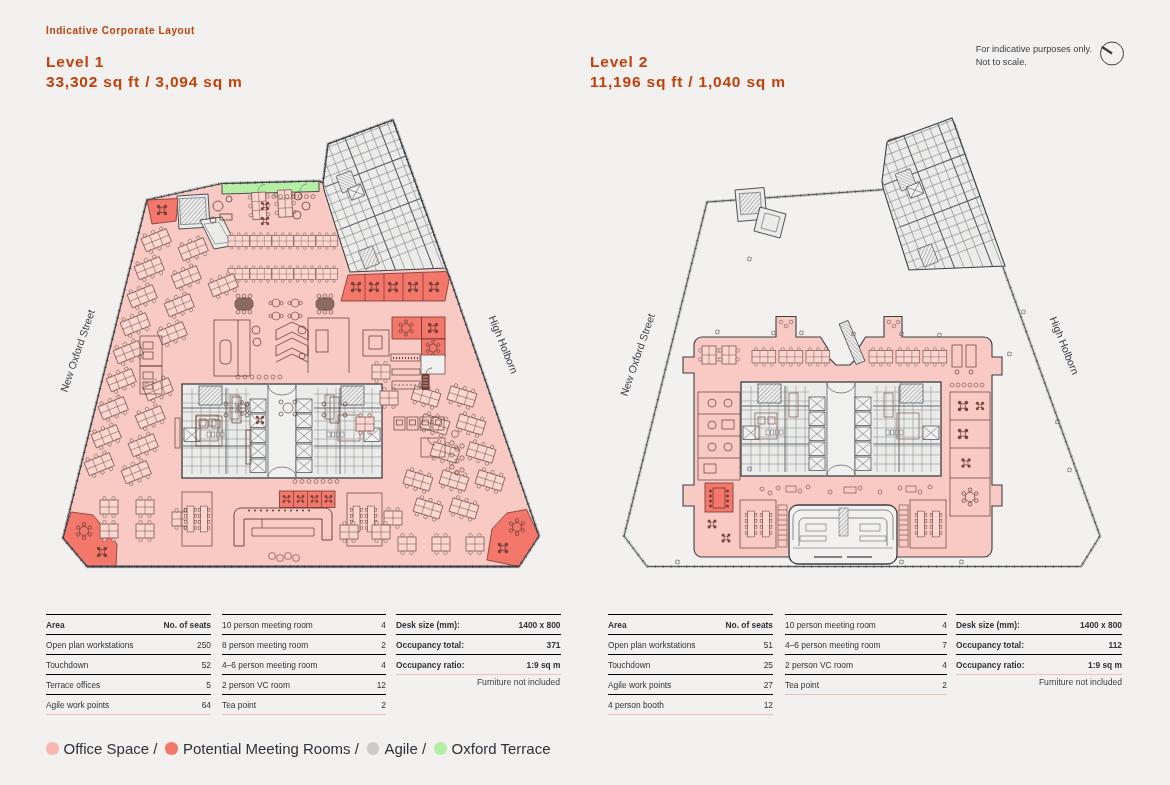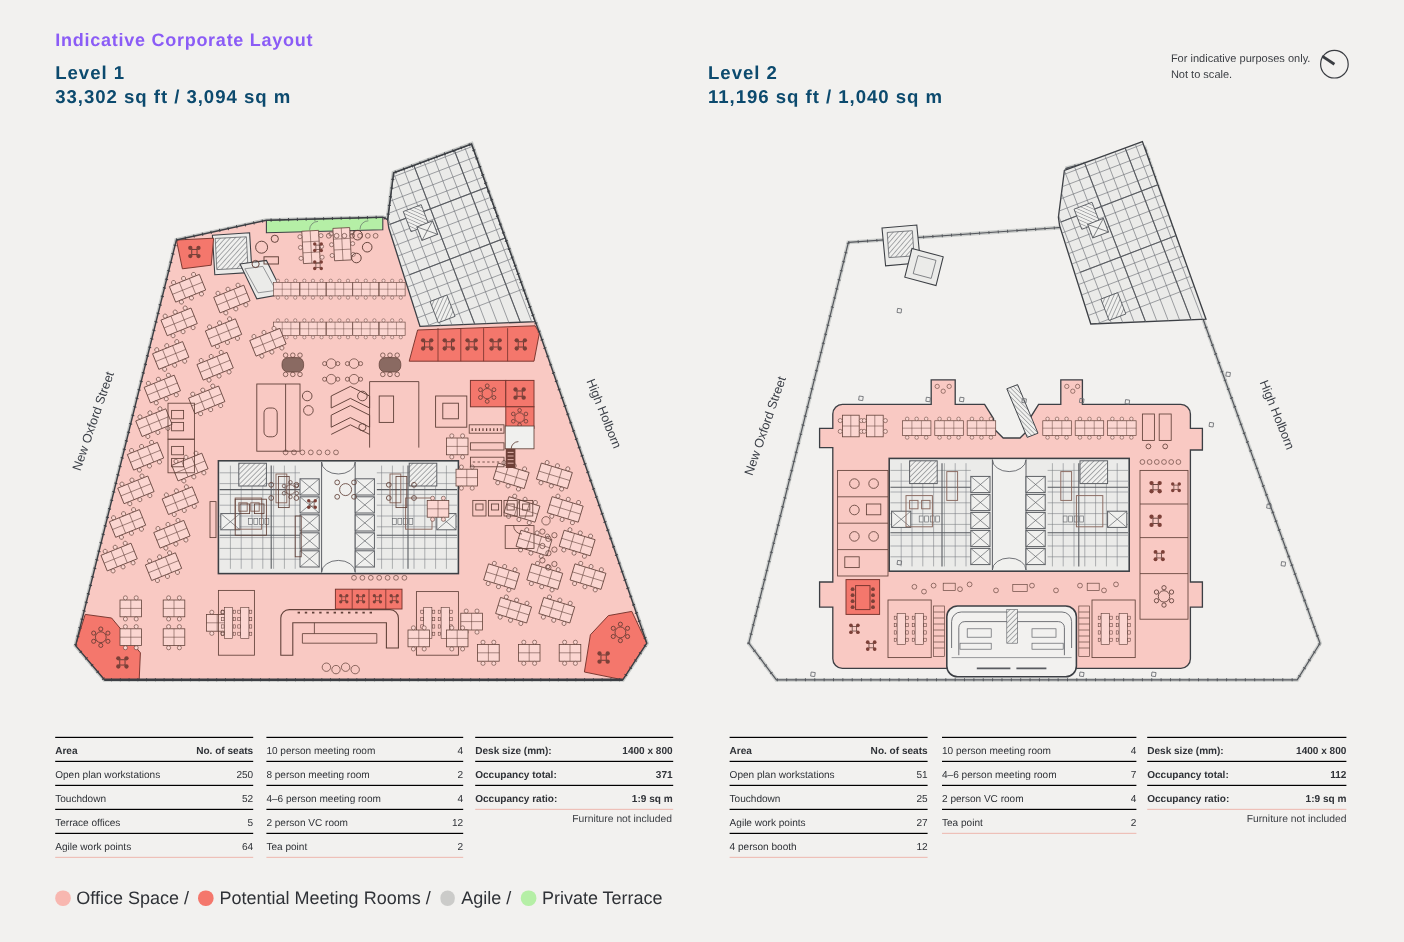--- a/index.html
+++ b/index.html
@@ -1,16 +1,16 @@
 <!DOCTYPE html>
 <html><head><meta charset="utf-8"><style>
 html,body{margin:0;padding:0}
 body{width:1170px;height:785px;background:#f2f1ef;font-family:"Liberation Sans",sans-serif;position:relative;overflow:hidden;color:#2f3237}
-h1{position:absolute;left:46px;top:25px;margin:0;font-size:15px;font-weight:700;color:#8b5cf6;letter-spacing:0.62px}
-.lvl{position:absolute;top:52px;margin:0;font-size:15.5px;font-weight:700;line-height:20px;color:#0c4a6e;letter-spacing:0.8px}
+h1{position:absolute;left:46px;top:25px;margin:0;font-size:10px;font-weight:700;color:#c2410c;letter-spacing:0.62px}
+.lvl{position:absolute;top:52px;margin:0;font-size:15.5px;font-weight:700;line-height:20px;color:#c2410c;letter-spacing:0.8px}
 .note{position:absolute;top:43px;right:78px;margin:0;font-size:9.2px;line-height:13px;color:#3a3d42}
 .tbl{position:absolute;top:614px;font-size:8.4px;color:#2f3237}
 .row{height:19px;border-top:1px solid #000000;display:flex;justify-content:space-between;align-items:center}
 .tbl::after{content:"";display:block;border-top:1px solid #eec0b8}
 .fni{position:absolute;top:677px;font-size:8.6px;color:#3a3d42;text-align:right}
 .leg{position:absolute;left:46px;top:740px;display:flex;align-items:center;font-size:15px;color:#2f3237}
 .dot{width:12.5px;height:12.5px;border-radius:50%;margin-right:5px}
 .leg span.lb{margin-right:8px}
 </style></head><body>
 
@@ -833,13 +833,13 @@
 <div class="fni" style="left:956px;width:166px">Furniture not included</div>
 
 <div class="leg">
 <span class="dot" style="background:#f8b7b0"></span>
     <span class="lb">Office Space /</span>
 <span class="dot" style="background:#f4776c"></span>
     <span class="lb">Potential Meeting Rooms /</span>
 <span class="dot" style="background:#cbcbc9"></span>
     <span class="lb">Agile /</span>
 <span class="dot" style="background:#b5efa6"></span>
-    <span class="lb">Private Terrace</span>
+    <span class="lb">Oxford Terrace</span>
 </div>
 </body></html>

